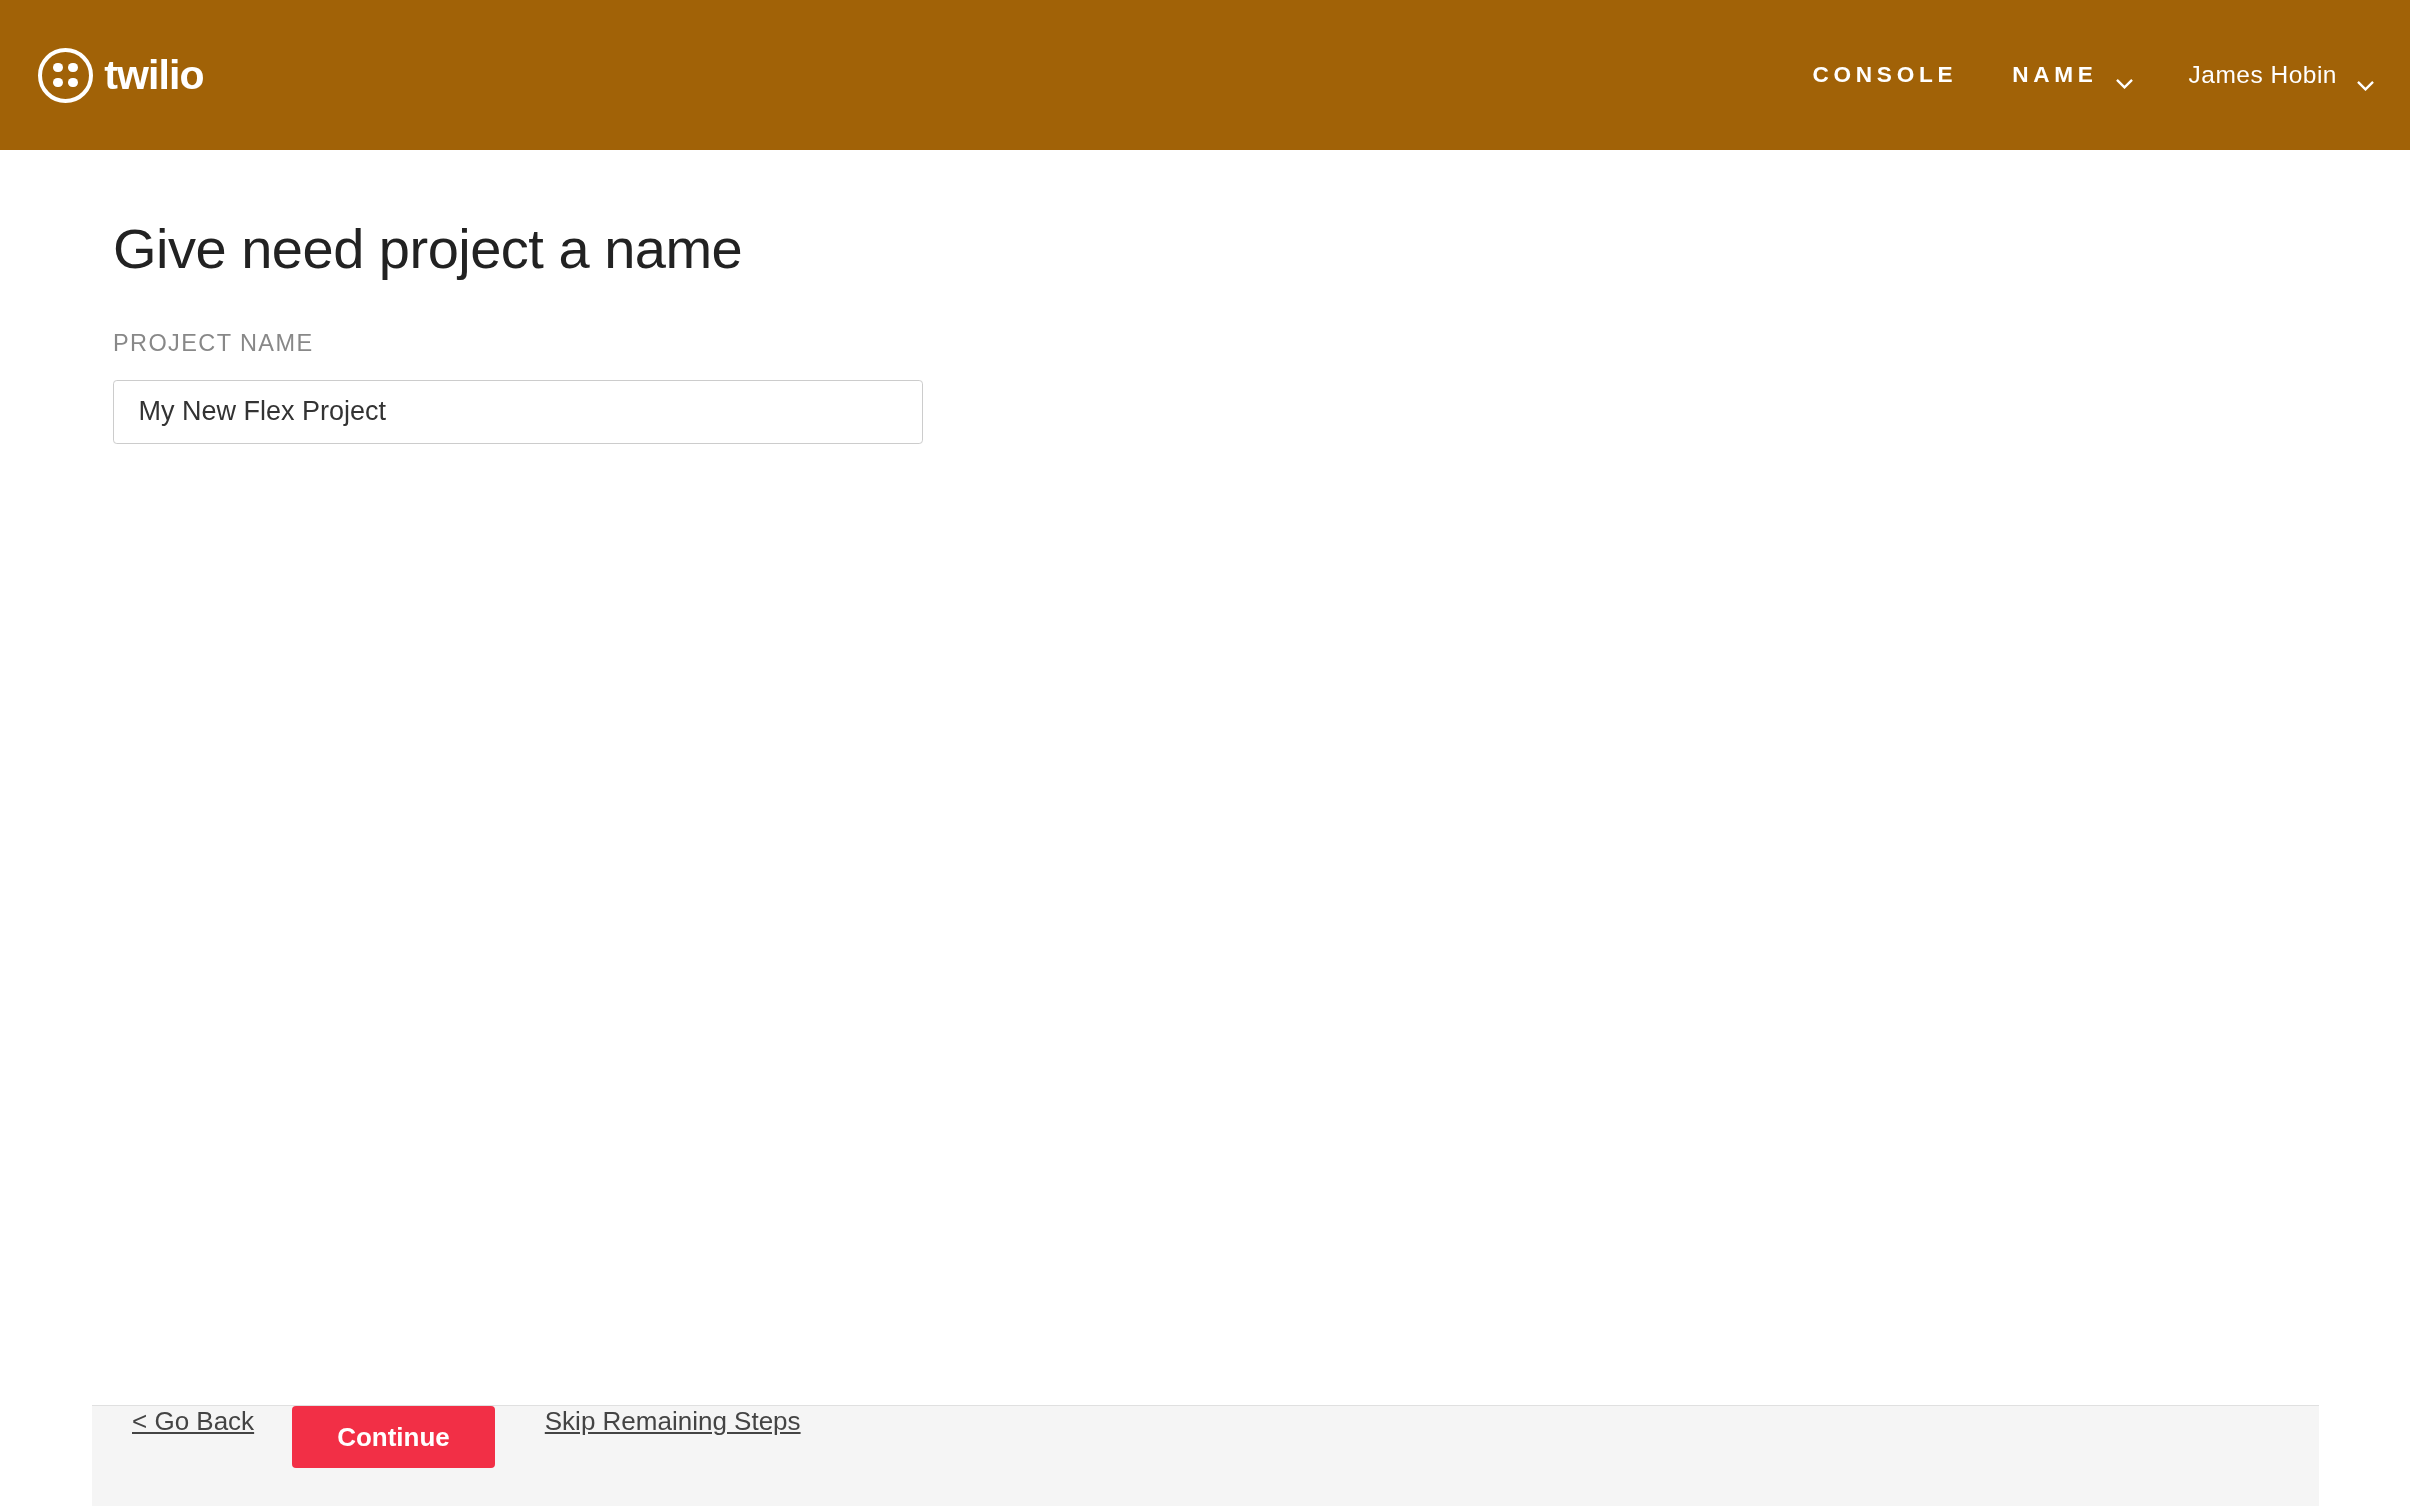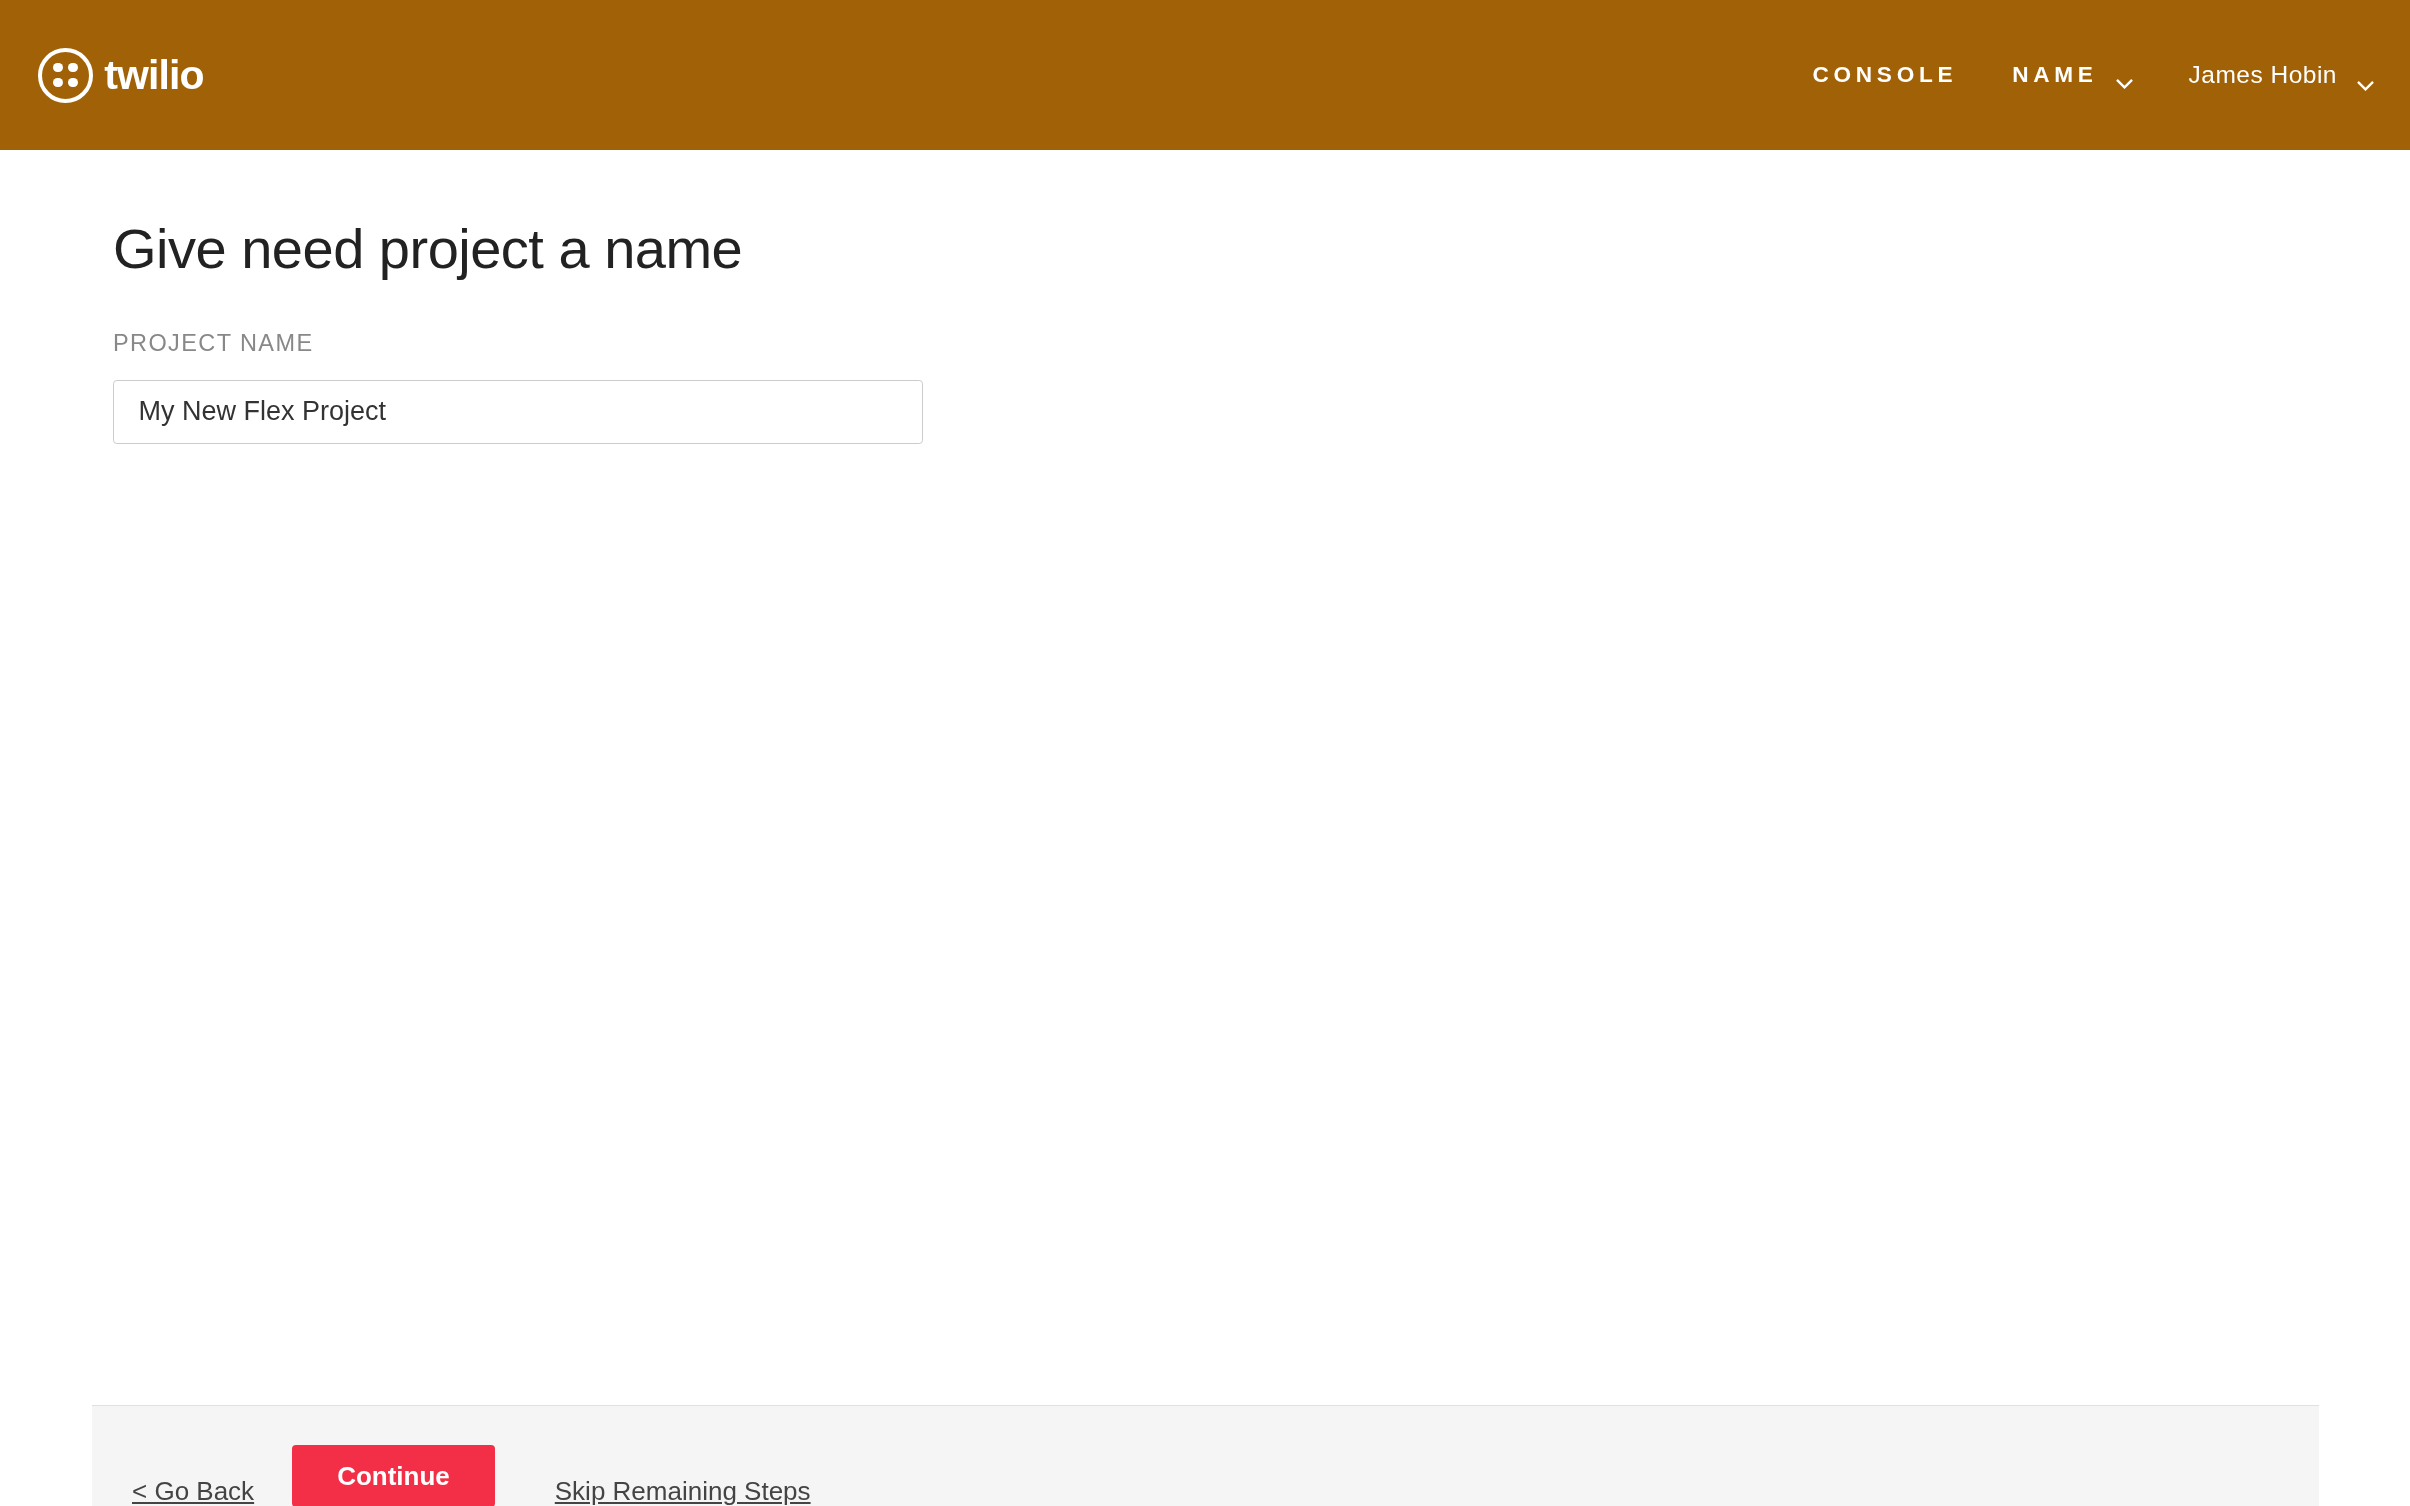--- a/index.html
+++ b/index.html
@@ -149,21 +149,21 @@
     
     .footer-bar {
       position: absolute;
       bottom: 0;
       left: 92px;
       right: 92px;
       height: 102px;
       background: #f5f5f5;
       border-top: 0.9px solid #e0e0e0;
       display: flex;
-      align-items: flex-end;
+      align-items: flex-start;
       padding: 0 40px;
       gap: 38px;
     }
     
     .go-back-link {
       color: #444444;
       font-size: 26px;
       text-decoration: underline;
       cursor: pointer;
     }
@@ -179,21 +179,21 @@
       cursor: pointer;
       font-family: inherit;
       border-radius: 4px;
     }
     
     .skip-link {
       color: #444444;
       font-size: 26px;
       text-decoration: underline;
       cursor: pointer;
-      margin-left: 22px;
+      margin-left: 12px;
     }
   </style>
 </head>
 <body>
 
 <header class="header">
   <div class="logo-container">
     <div class="logo-circle">
       <div class="logo-dots">
         <div class="logo-dot"></div>

